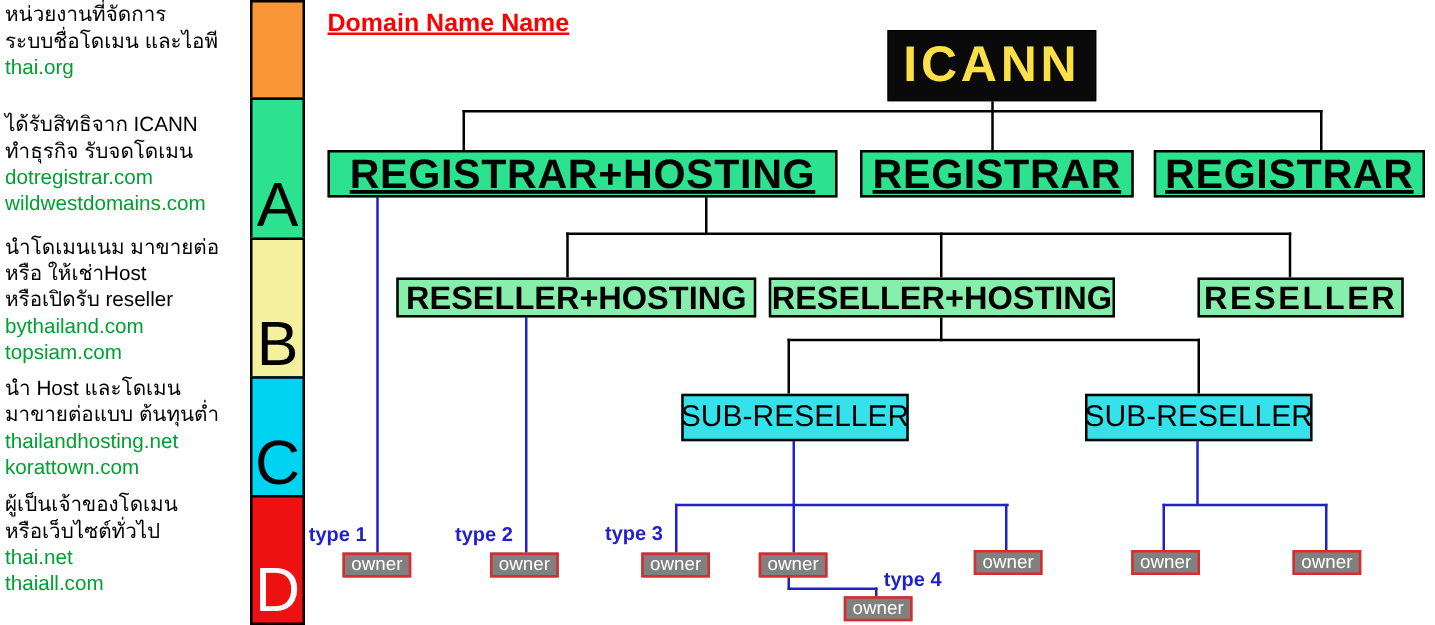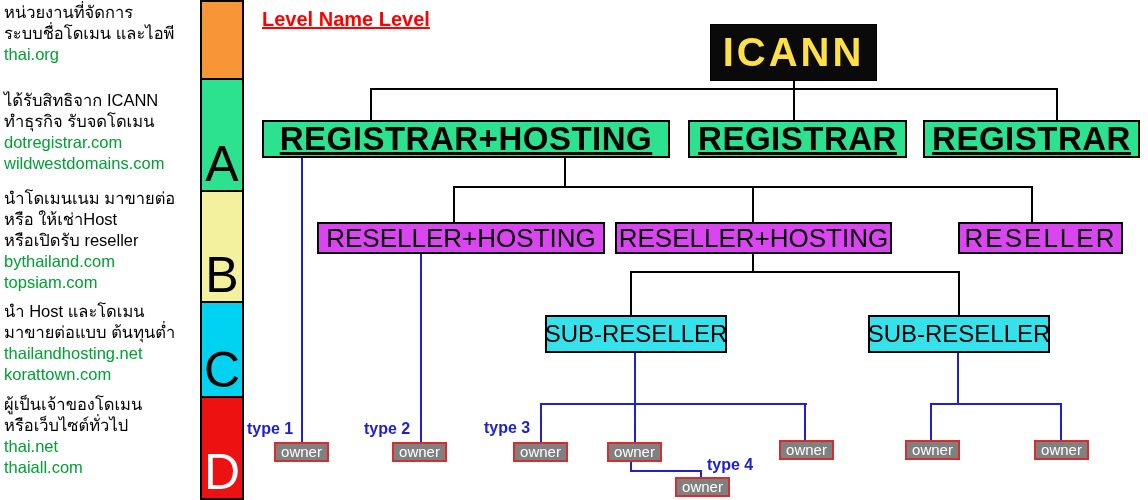--- a/index.html
+++ b/index.html
@@ -22,21 +22,21 @@
   .s-red{background:#EE1111;height:104px;}
   .s-red span{color:#fff;}
   
   .title{position:absolute;left:262px;top:8px;color:#FF0000;font-weight:bold;font-size:20px;
          text-decoration:underline;}
   
   .nbox{position:absolute;box-sizing:border-box;border:2px solid #000;display:flex;
         align-items:center;justify-content:center;white-space:nowrap;color:#000;}
   .icann{background:#0A0A0A;color:#fde047;font-weight:bold;font-size:40px;letter-spacing:3px;border:1px solid #000;}
   .lvl1{background:#2CE28E;font-weight:bold;font-size:33px;letter-spacing:0.5px;text-decoration:underline;}
-  .lvl2{background:#d946ef;font-size:26px;}
+  .lvl2{background:#86efac;font-size:26px;font-weight:bold;}
   .lvl2.sp{letter-spacing:2px;}
   .lvl3{background:#35E2EC;font-size:24px;}
   .owner{position:absolute;box-sizing:border-box;width:55px;height:20px;background:#808080;
          border:2px solid #D92C2C;color:#fff;font-size:15px;line-height:16px;text-align:center;
          display:flex;align-items:center;justify-content:center;}
   
   .ln{position:absolute;background:#000;}
   .bln{position:absolute;background:#2121CC;}
   .tlabel{position:absolute;color:#2121CC;font-weight:bold;font-size:16px;white-space:nowrap;}
 </style>
@@ -87,21 +87,21 @@
         <span>B</span>
       </div>
     <div class="sec s-cyan">
         <span>C</span>
       </div>
     <div class="sec s-red">
         <span>D</span>
       </div>
   </div>
 
-  <div class="title">Level Name Level</div>
+  <div class="title">Domain Name Name</div>
 
   <div class="ln" style="left:793px;top:81px;width:2px;height:39px"></div>
   <div class="ln" style="left:370px;top:88px;width:688px;height:2px"></div>
   <div class="ln" style="left:370px;top:88px;width:2px;height:32px"></div>
   <div class="ln" style="left:1056px;top:88px;width:2px;height:32px"></div>
   <div class="ln" style="left:564px;top:156px;width:2px;height:32px"></div>
   <div class="ln" style="left:453px;top:186px;width:580px;height:2px"></div>
   <div class="ln" style="left:453px;top:186px;width:2px;height:36px"></div>
   <div class="ln" style="left:752px;top:186px;width:2px;height:36px"></div>
   <div class="ln" style="left:1031px;top:186px;width:2px;height:36px"></div>

